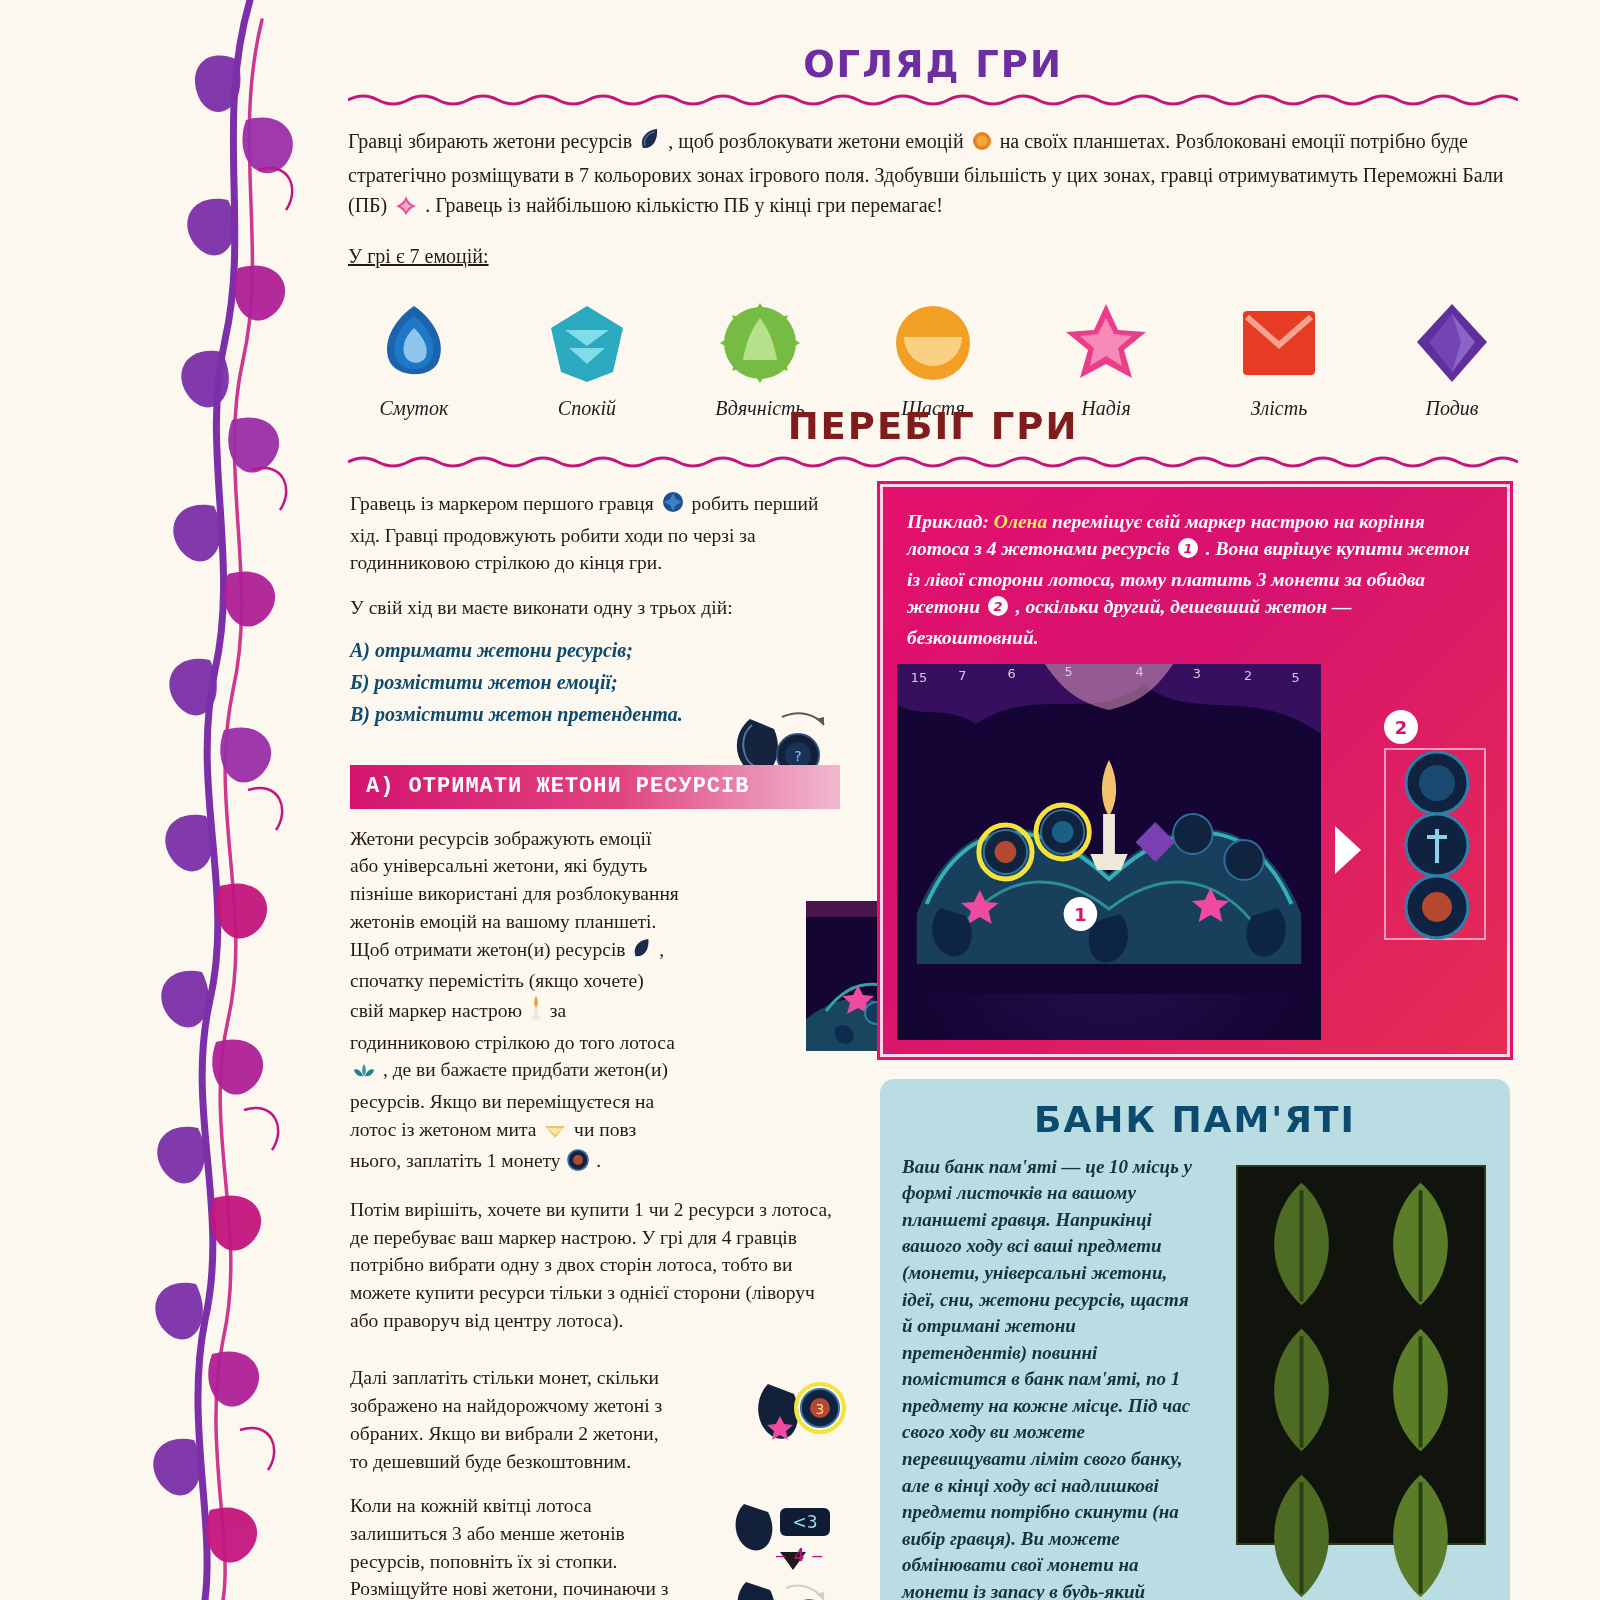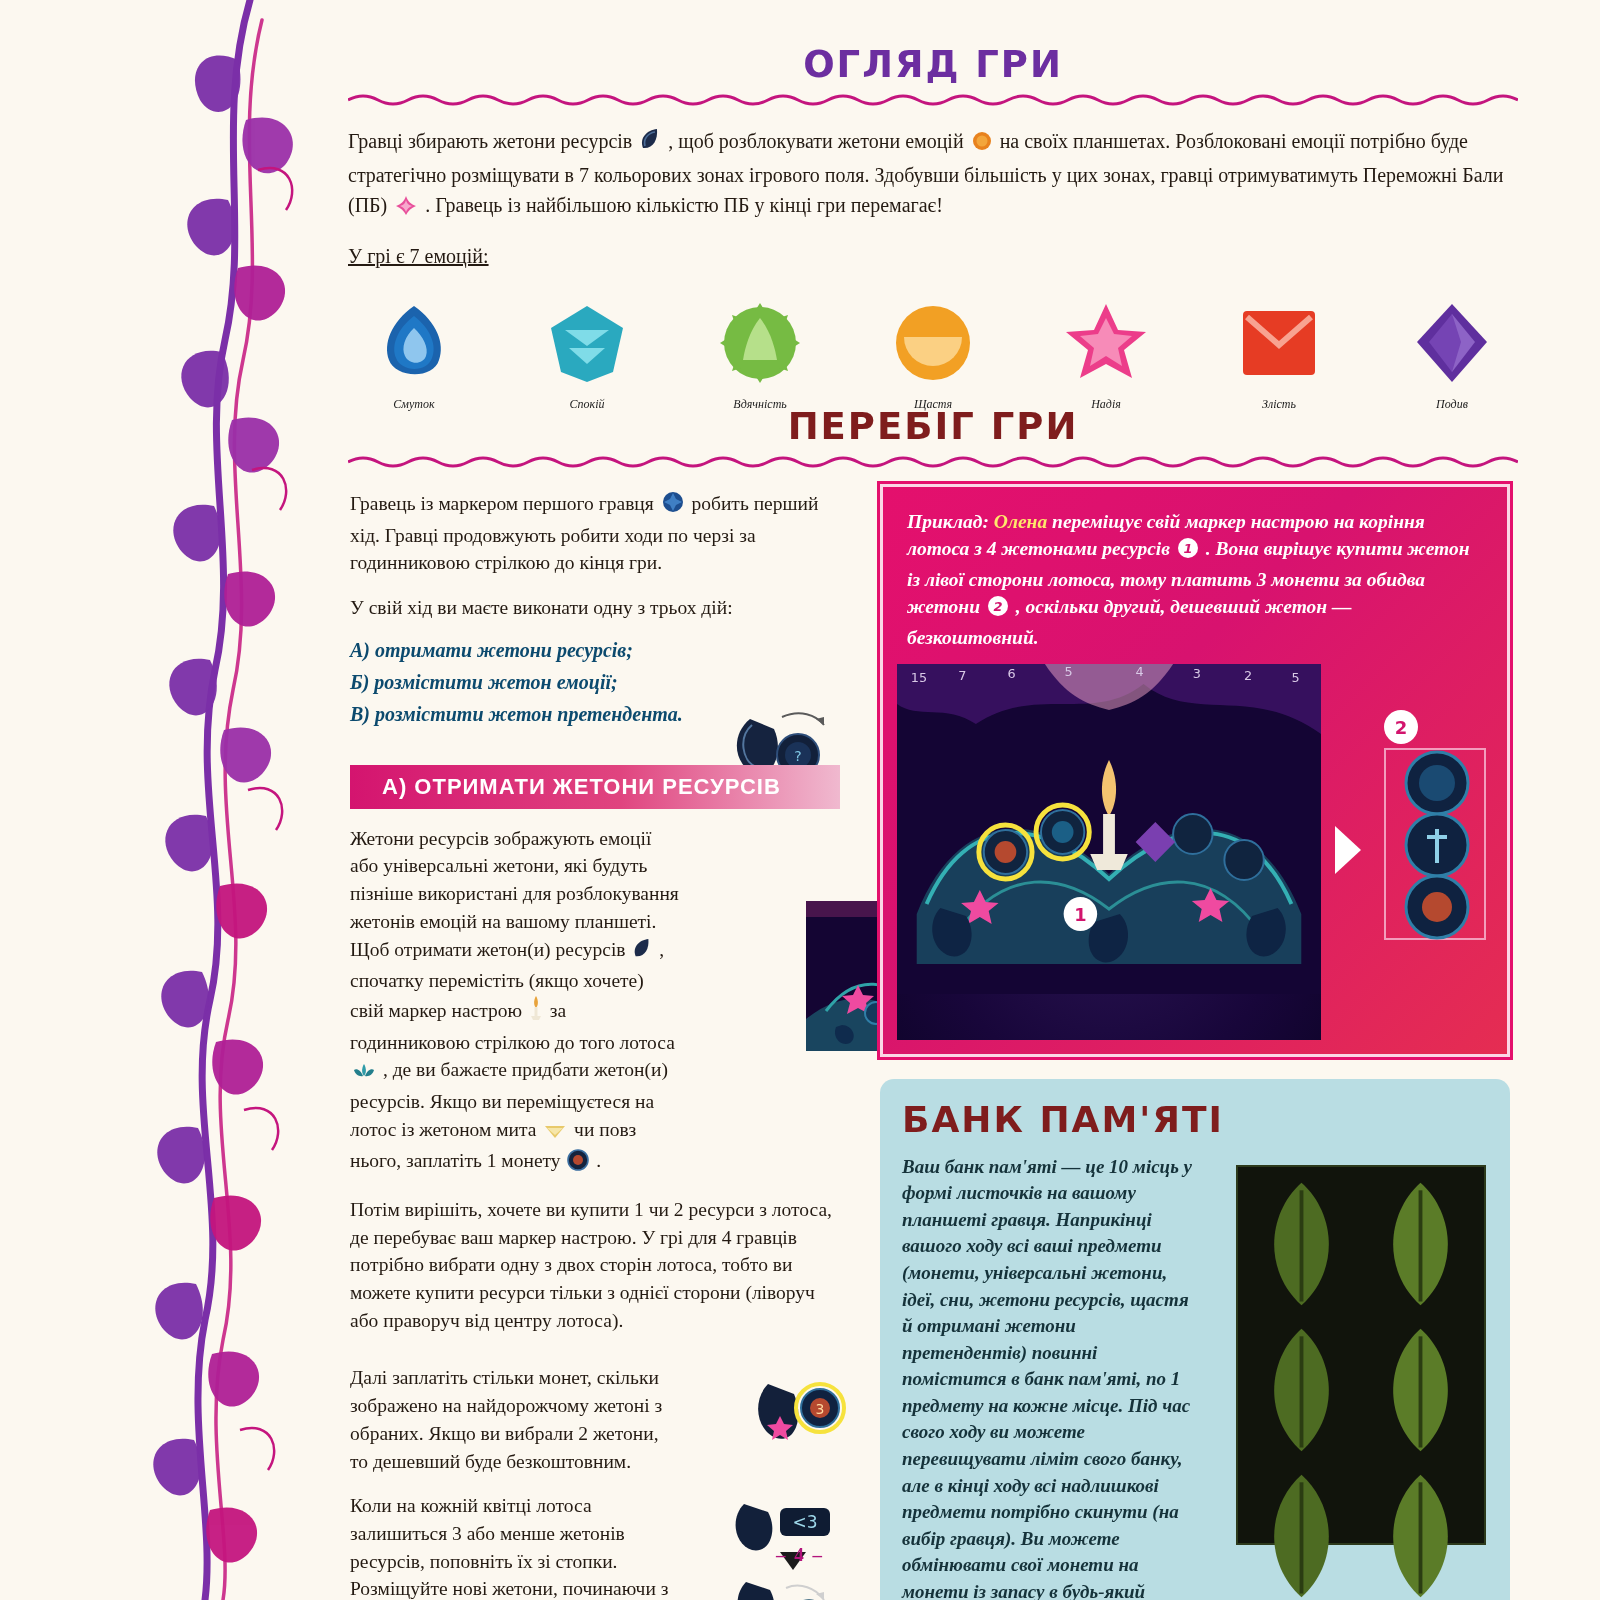--- a/index.html
+++ b/index.html
@@ -43,36 +43,36 @@
   
   .ic{display:inline-block;vertical-align:-4px;margin:0 2px;}
   
   .emotions{
     display:flex;justify-content:space-between;align-items:flex-end;
     margin:26px 6px 10px 6px;
   }
   .emo{width:120px;text-align:center;}
   .emo .glyph{height:92px;display:flex;align-items:center;justify-content:center;}
   .emo .lbl{
-    font-style:italic;font-size:12px;margin-top:8px;color:#1d1d1d;
+    font-style:italic;font-size:20px;margin-top:8px;color:#1d1d1d;
   }
   
   .actions div{
     font-weight:bold;font-style:italic;color:#0c4a6e;
     font-size:20px;margin-bottom:9px;
   }
   
   .banner{
     position:relative;margin:6px 0 16px 0;height:44px;
     background:linear-gradient(90deg,#d4146f 0%,#e0447f 55%,#f0b9cf 100%);
     display:flex;align-items:center;
   }
   .banner .bt{
-    font-family:Liberation Sans, sans-serif;font-weight:bold;color:#fff;
-    font-size:22px;letter-spacing:1px;padding-left:16px;margin-left:16px;
+    font-family:Liberation Mono, monospace;font-weight:bold;color:#fff;
+    font-size:22px;letter-spacing:1px;padding-left:16px;
   }
   
   .col-right{position:absolute;left:880px;top:0;width:630px;}
   .example{
     position:relative;
     background:linear-gradient(135deg,#e4106d 0%,#d8126f 40%,#e52d52 100%);
     padding:14px;
     border:3px solid #fbd7e6;
     box-shadow:0 0 0 3px #e4106d;
     margin-top:6px;
@@ -91,21 +91,21 @@
     position:relative;height:150px;width:210px;
     background:radial-gradient(ellipse at 50% 55%,#3a1a63 0%,#1a0640 70%,#0c0226 100%);
     overflow:hidden;
   }
   
   .bank{
     margin-top:22px;background:#b9dde3;border-radius:14px;padding:18px 22px 22px 22px;
     position:relative;
   }
   .bank h3{
-    margin:2px 0 14px 0;color:#7f1d1d;
+    margin:2px 0 14px 0;text-align:center;color:#0c4a6e;
     font-family:"DejaVu Sans", sans-serif;letter-spacing:2px;font-size:36px;
   }
   .bank .btxt{
     font-weight:bold;font-style:italic;font-size:19px;line-height:1.4;color:#15323a;
     width:300px;
   }
   .leafgrid{
     position:absolute;right:24px;top:86px;width:250px;height:380px;
     background:#11140c;border:2px solid #2d3a1c;
     display:grid;grid-template-columns:1fr 1fr;grid-template-rows:repeat(5,1fr);

